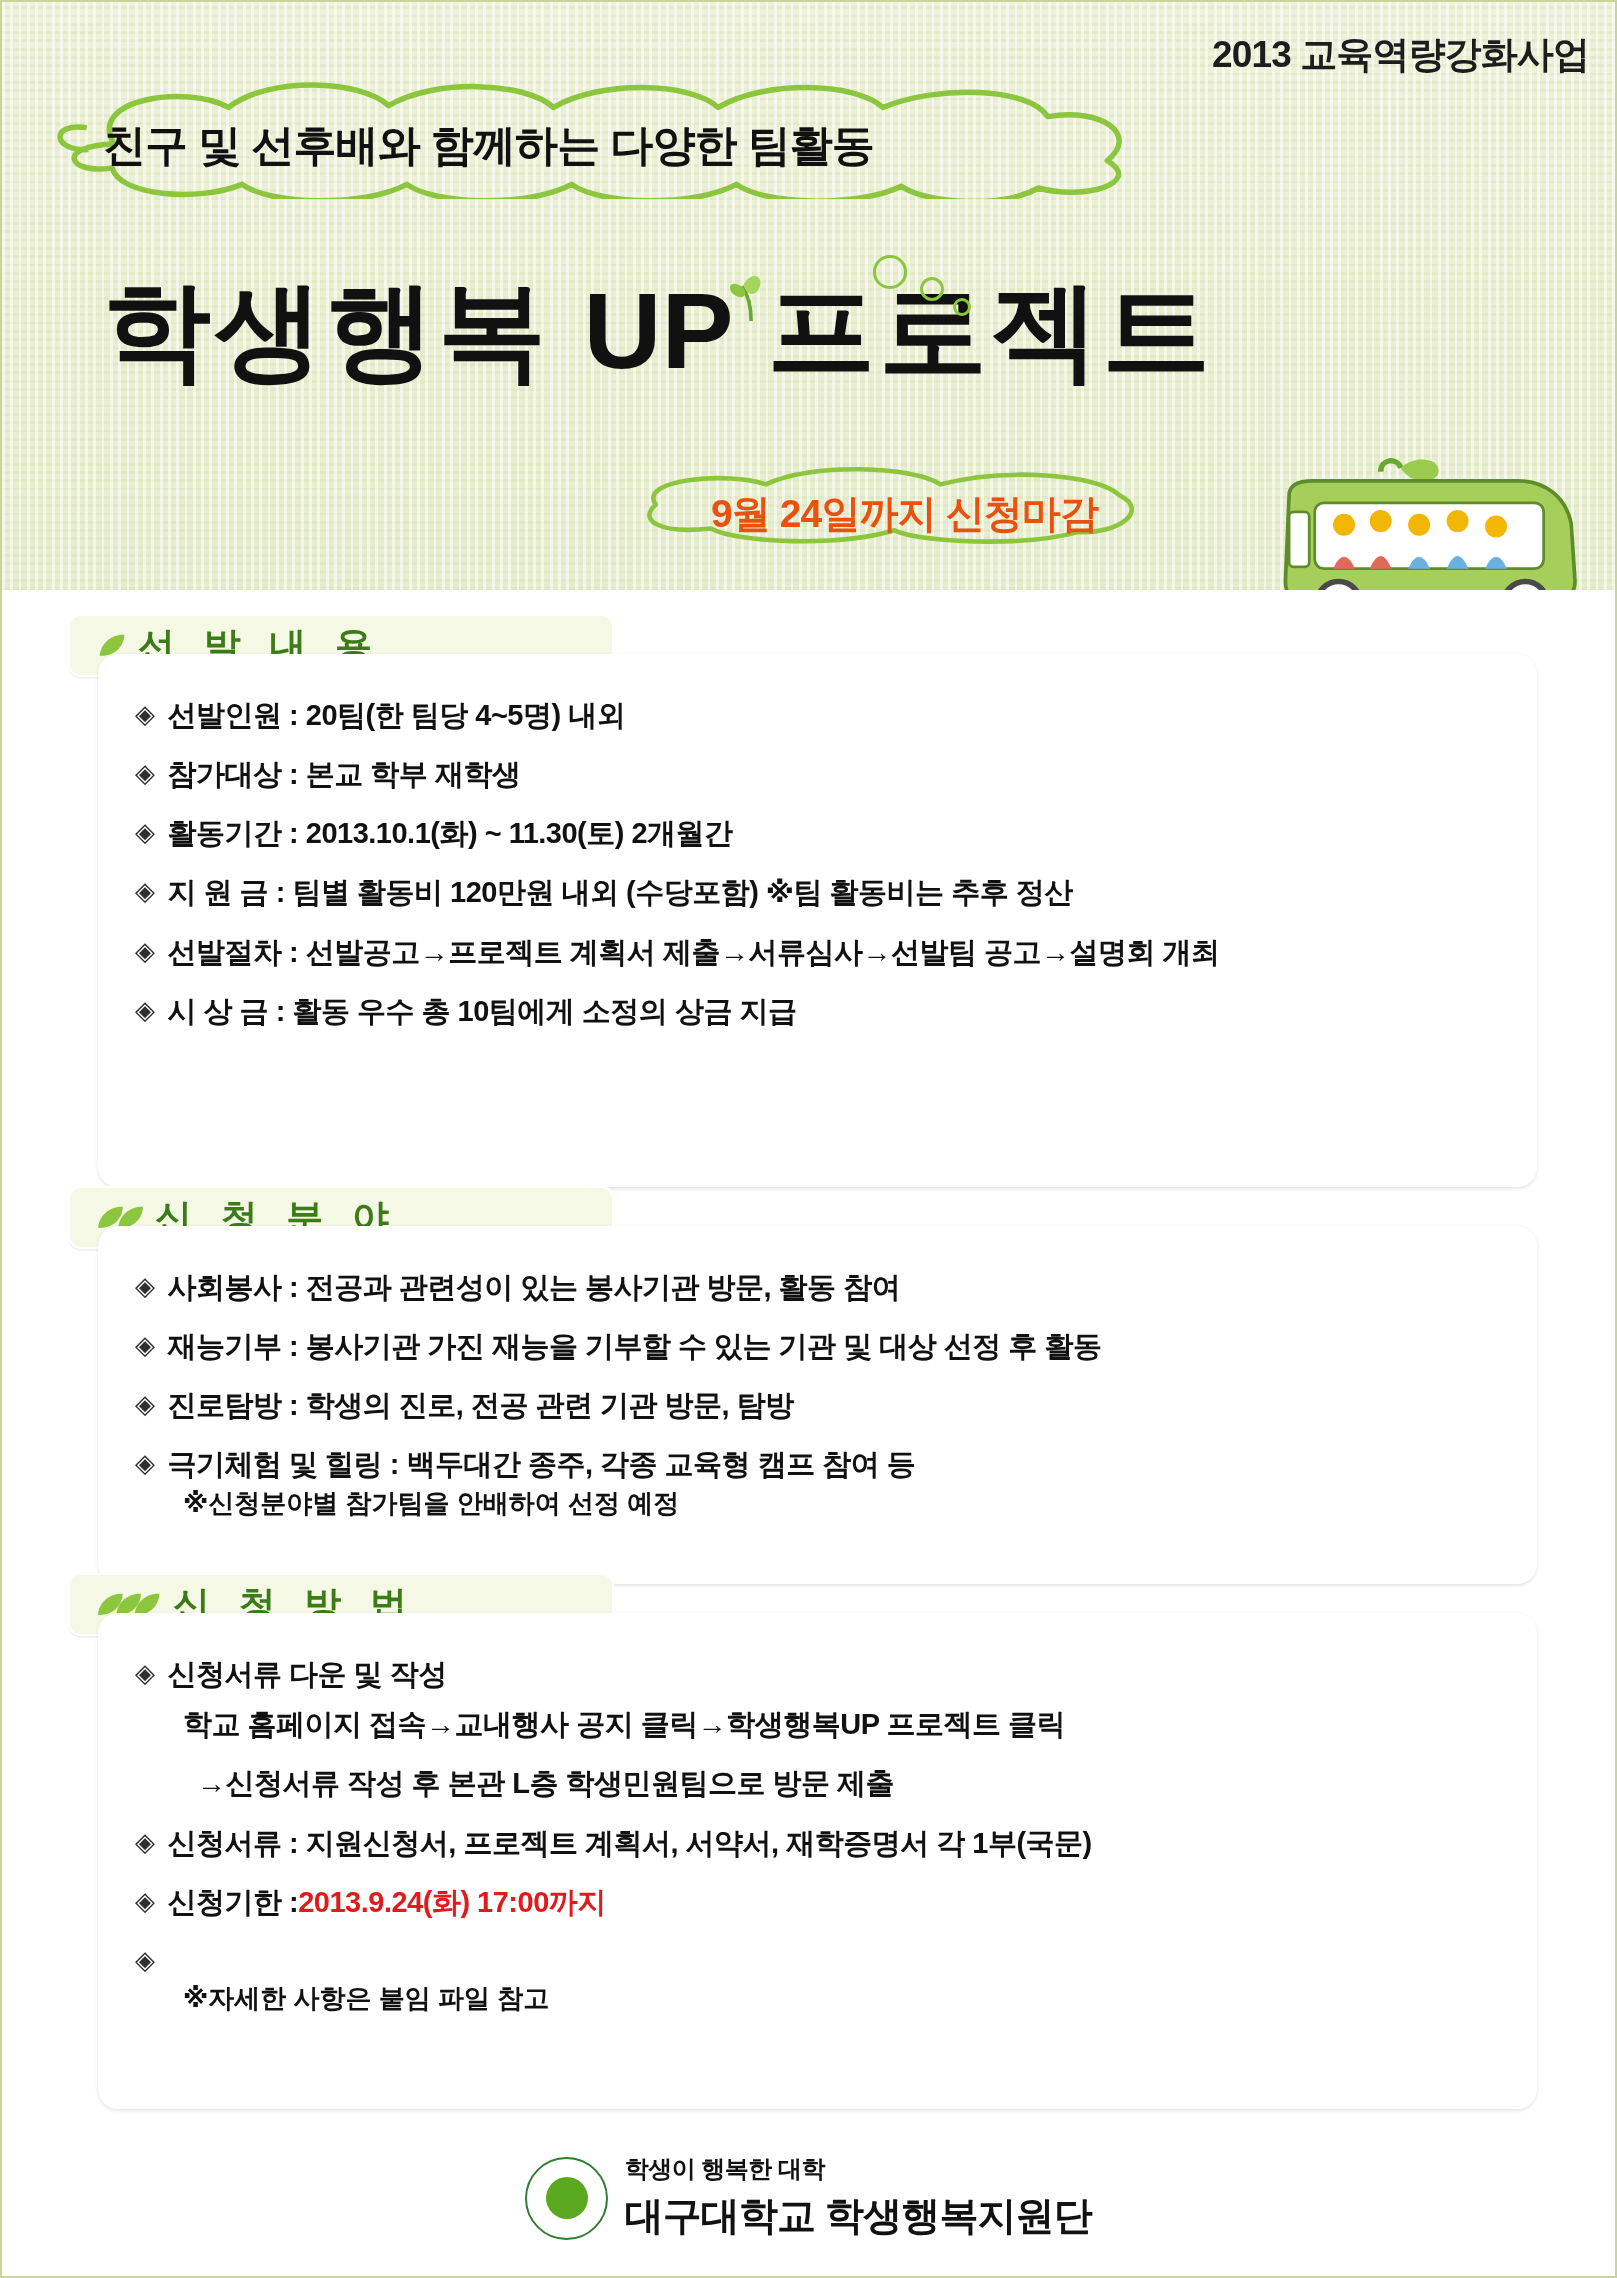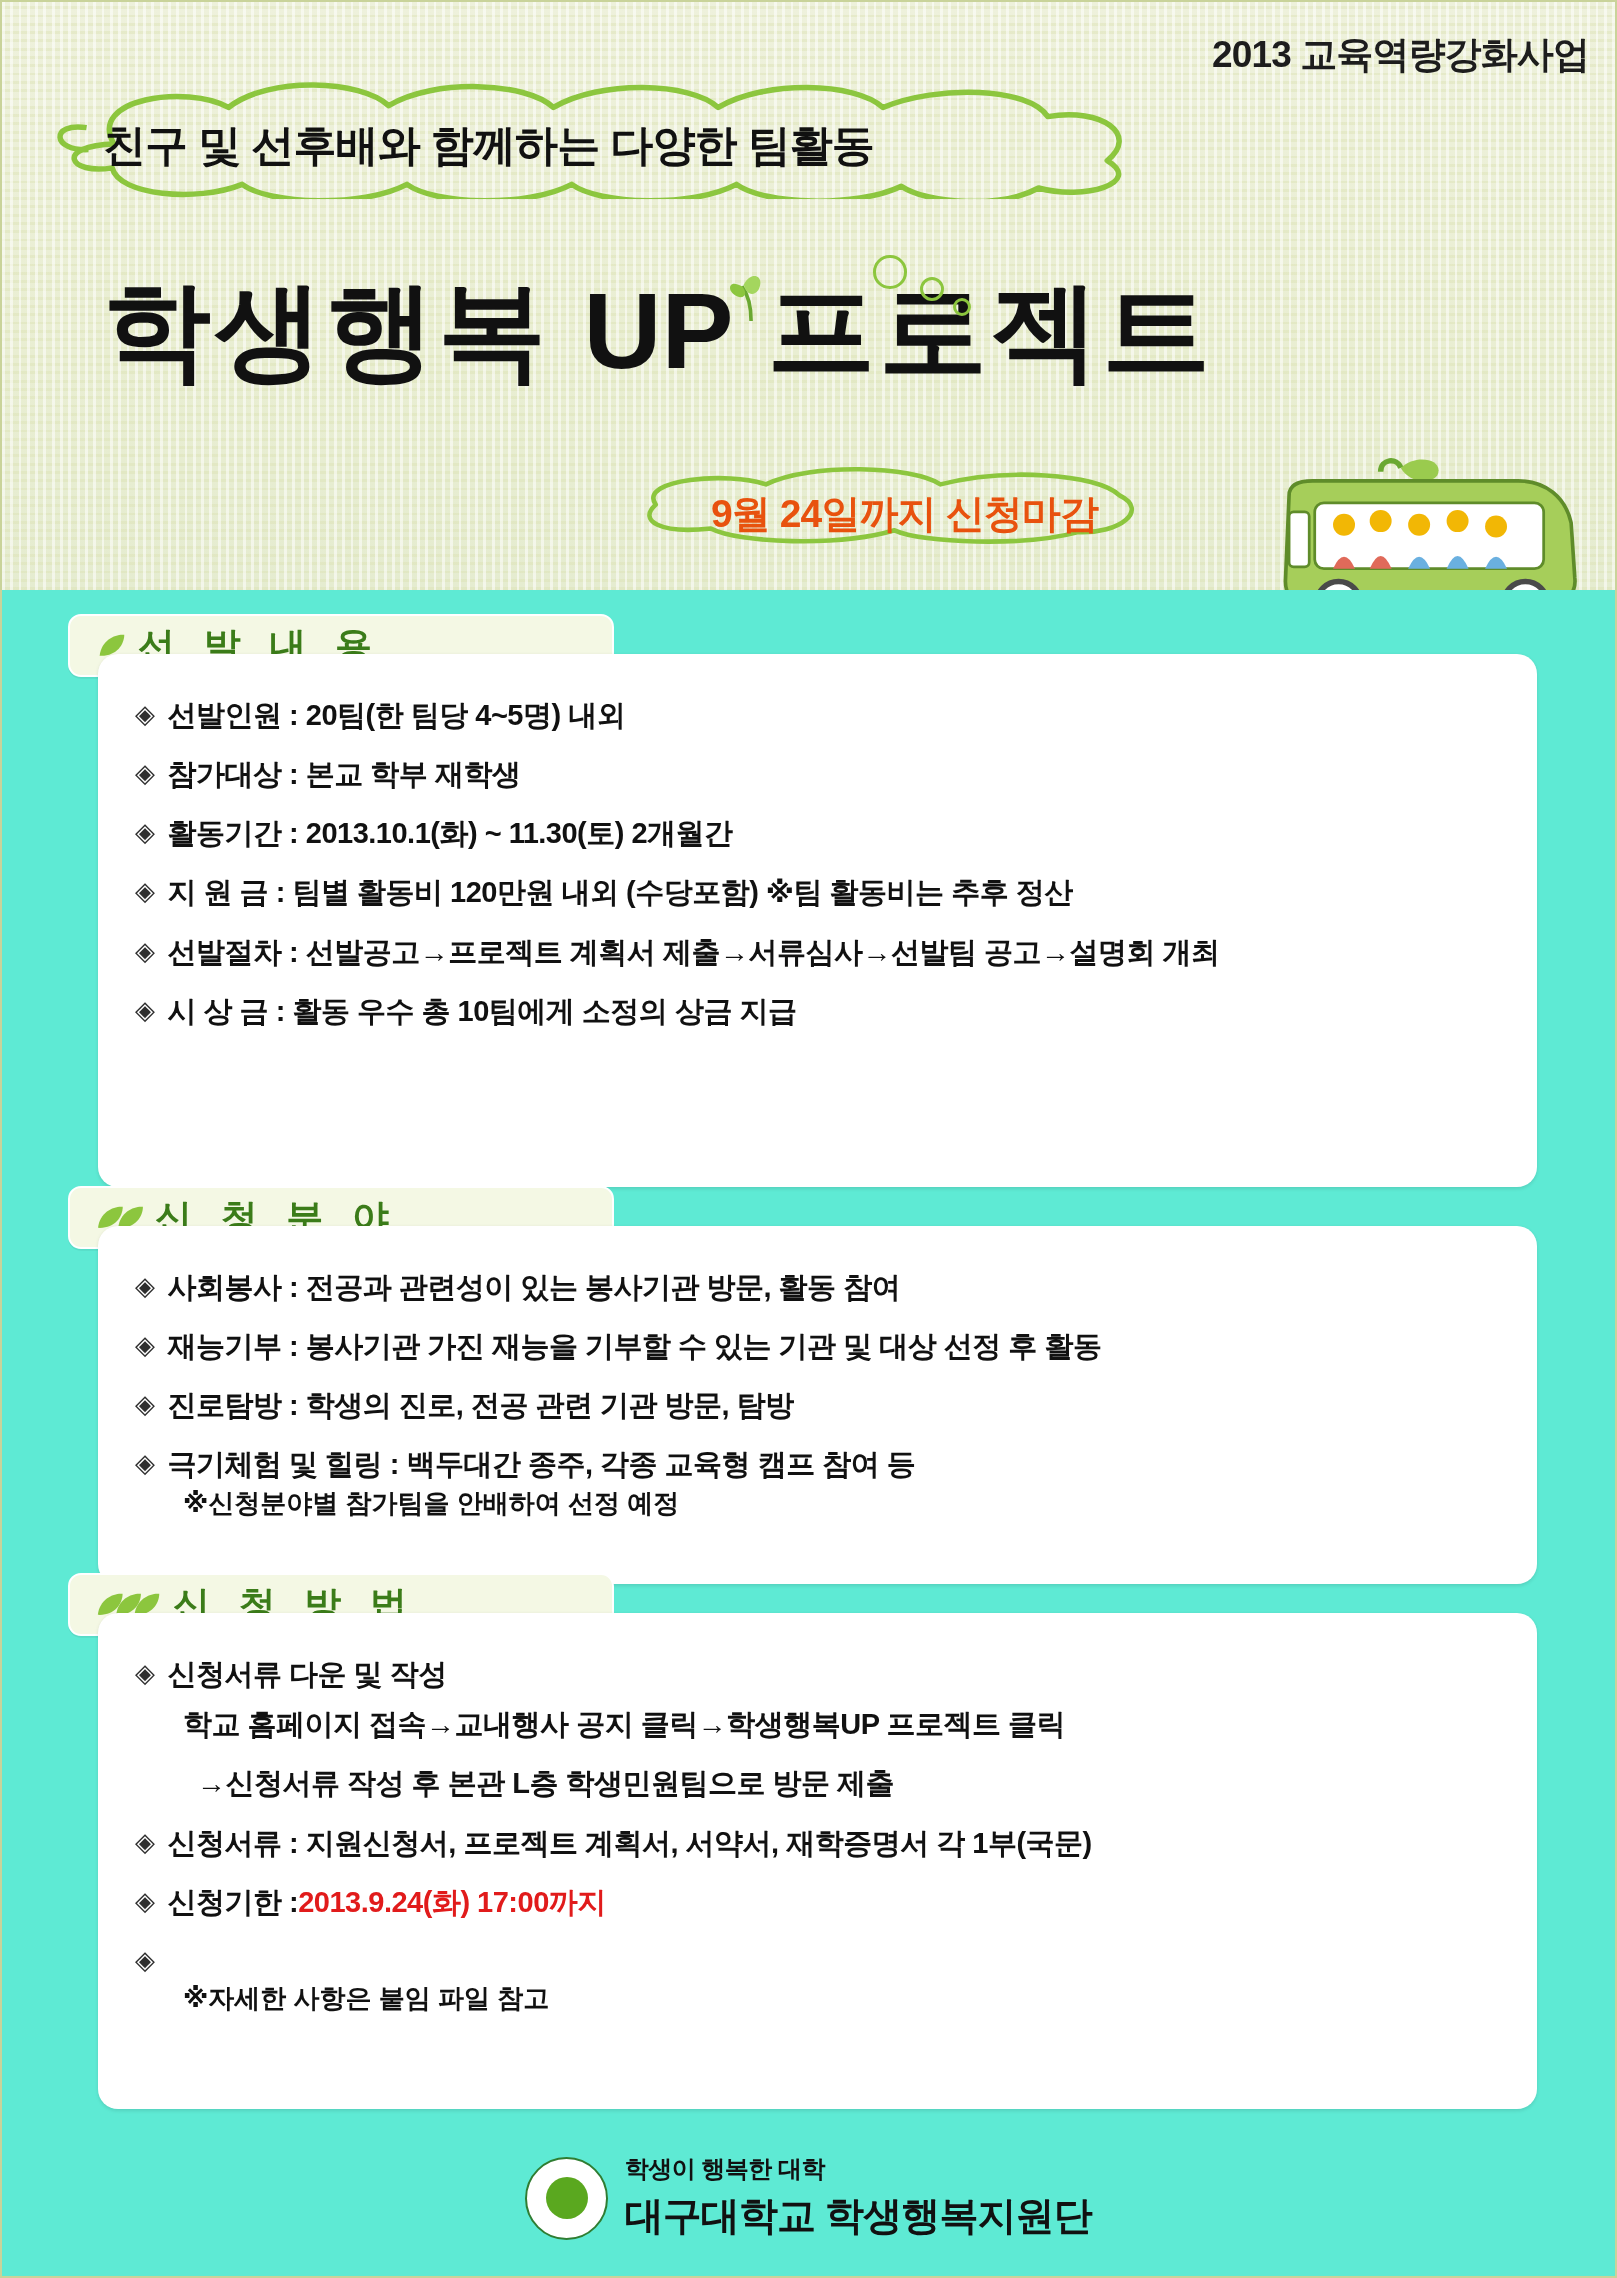--- a/index.html
+++ b/index.html
@@ -60,21 +60,21 @@
   .deadline-text{
     position:absolute;left:709px;top:485px;
     font-size:39px;font-weight:bold;color:#e8520e;
     white-space:nowrap;letter-spacing:-0.9px;
   }
   
   .bus{position:absolute;right:23px;top:455px;width:441px;height:174px;}
   
   .body-area{
     position:absolute;left:0;right:0;top:588px;bottom:0;
-    background:#5eead4;
+    background:#ffffff;
   }
   .section{position:absolute;left:0;right:0;}
   .sec-tab{
     position:absolute;left:66px;top:0;height:59px;
     min-width:514px;
     background:#f4f8e4;
     border:2.8px solid #ffffff;
     border-radius:13px;
     box-shadow:0 1.8px 0 rgba(0,0,0,.06);
     display:flex;align-items:center;

